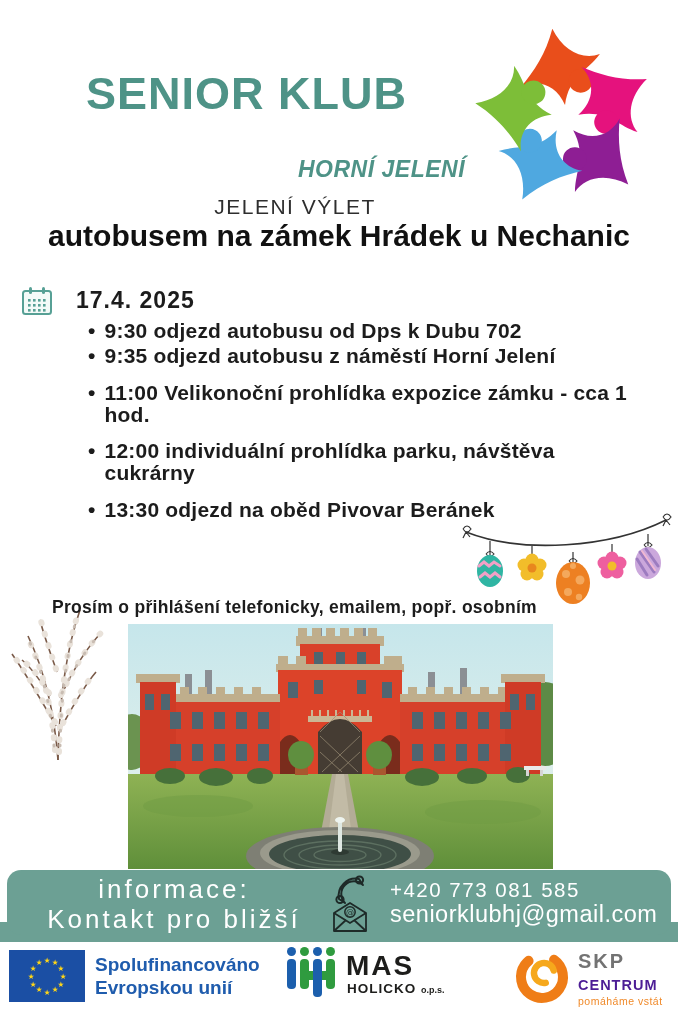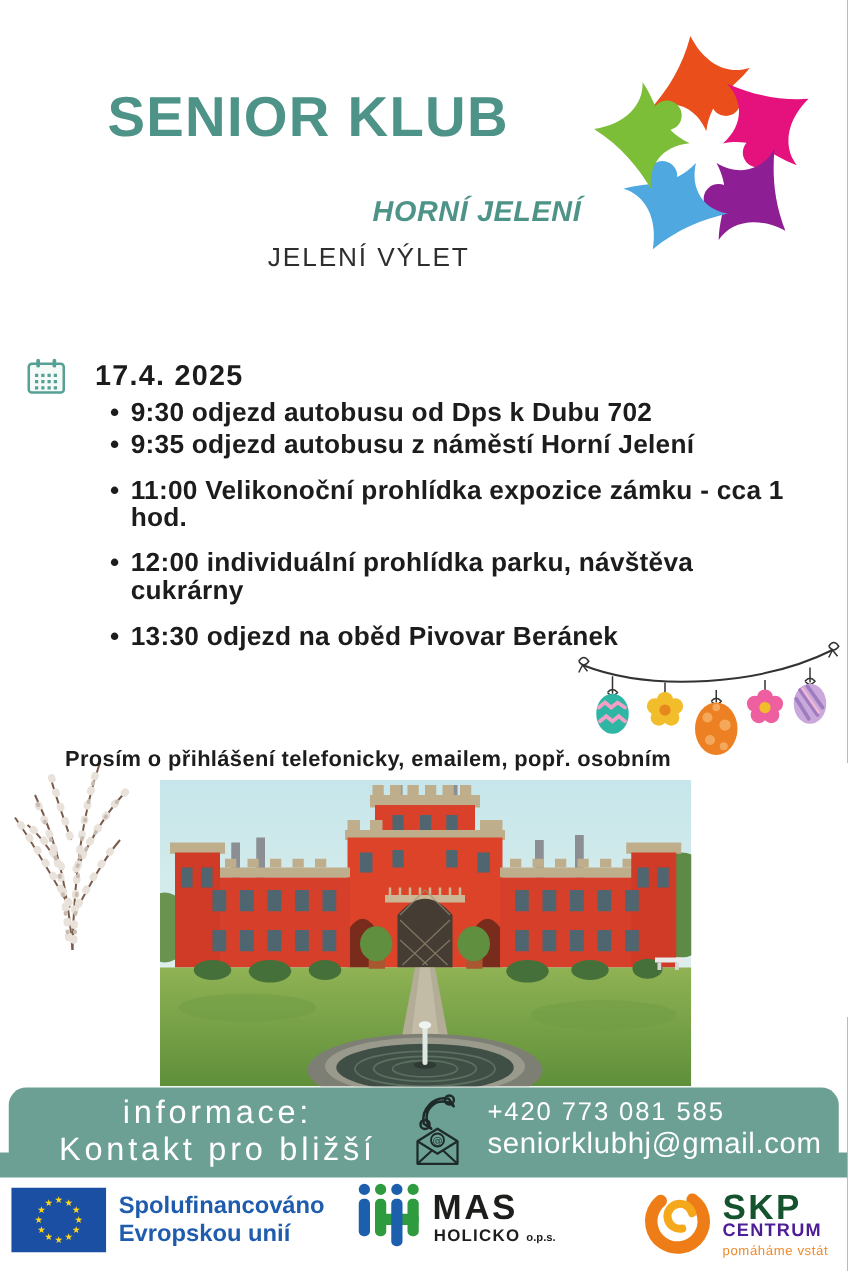--- a/index.html
+++ b/index.html
@@ -41,21 +41,21 @@
 
   
   .eu-flag{left:9px;top:950px;}
   .eu-text{left:95px;top:953px;font-size:19px;font-weight:bold;color:#1f5cad;line-height:1.22;}
   .mas-mark{left:286px;top:945px;width:52px;height:60px;}
   .mas-mark div{position:absolute;border-radius:4px;}
   .mas-name{left:346px;top:950px;font-size:28px;font-weight:bold;color:#1d1d1b;letter-spacing:2px;}
   .mas-sub{left:347px;top:981px;font-size:13.5px;font-weight:bold;color:#1d1d1b;letter-spacing:1px;}
   .mas-suffix{font-size:9px;font-weight:bold;letter-spacing:0;}
   .skp-swirl{left:512px;top:947px;}
-  .skp-name{left:578px;top:950px;font-size:28px;font-weight:bold;color:#14532d;letter-spacing:2px;}
+  .skp-name{left:578px;top:950px;font-size:20px;font-weight:bold;color:#737373;letter-spacing:2px;}
   .skp-sub{left:578px;top:977px;font-size:14.5px;font-weight:bold;color:#4c1d95;letter-spacing:1px;}
   .skp-tag{left:578px;top:995px;font-size:10.5px;color:#f08a2a;letter-spacing:.5px;}
 
   .logo5{left:466px;top:20px;}
   .garland{left:460px;top:510px;}
   .willow{left:0px;top:576px;}
 </style>
 </head>
 <body>
 
@@ -83,20 +83,21 @@
       </g>
       <g fill="#7DBE38" transform="rotate(288)">
         <path d="M 0,-92 C 8,-68 26,-56 44,-60 C 28,-44 10,-42 2,-14 C -4,-36 -22,-44 -40,-38 C -24,-52 -10,-68 0,-92 Z"></path>
         <circle cx="21" cy="-36" r="12"></circle>
       </g>
     </g>
   </svg>
 
   <div class="abs club-loc">HORNÍ JELENÍ</div>
   <div class="abs organizes">JELENÍ VÝLET</div>
+  <div class="abs trip-title">autobusem na zámek Hrádek u Nechanic</div>
 
   <svg class="abs cal" width="32" height="30" viewBox="0 0 32 30">
     <rect x="2" y="5" width="28" height="23" rx="2.5" fill="#f4faf8" stroke="#57a095" stroke-width="2"></rect>
     <rect x="8" y="1" width="3" height="7" rx="1.5" fill="#57a095"></rect>
     <rect x="21" y="1" width="3" height="7" rx="1.5" fill="#57a095"></rect>
     <g fill="#57a095">
       <rect x="7" y="13" width="2.6" height="2.6"></rect>
         <rect x="12" y="13" width="2.6" height="2.6"></rect>
         <rect x="17" y="13" width="2.6" height="2.6"></rect>
         <rect x="22" y="13" width="2.6" height="2.6"></rect>

